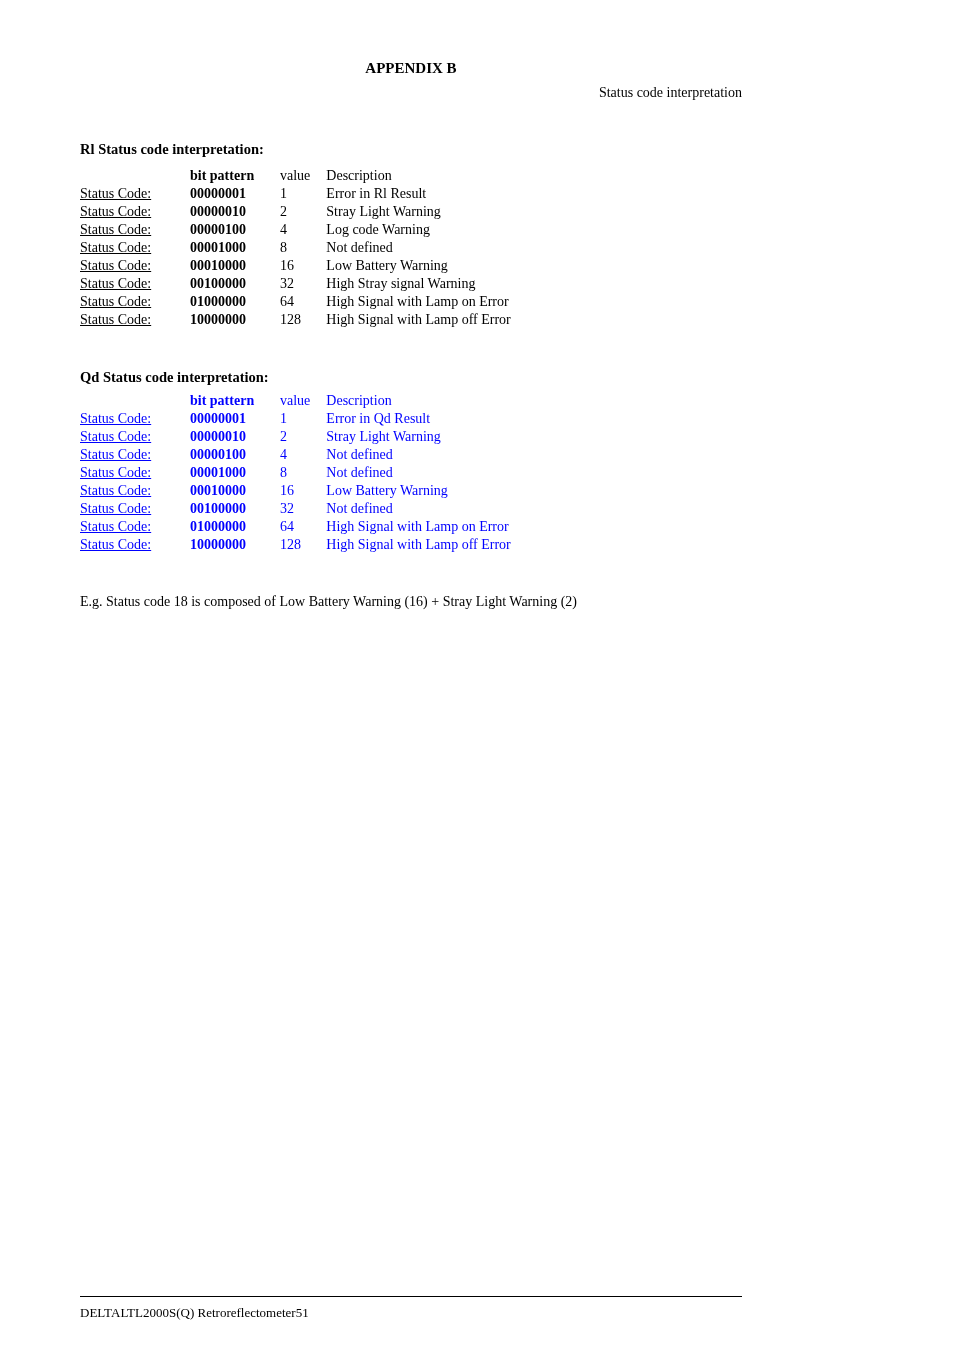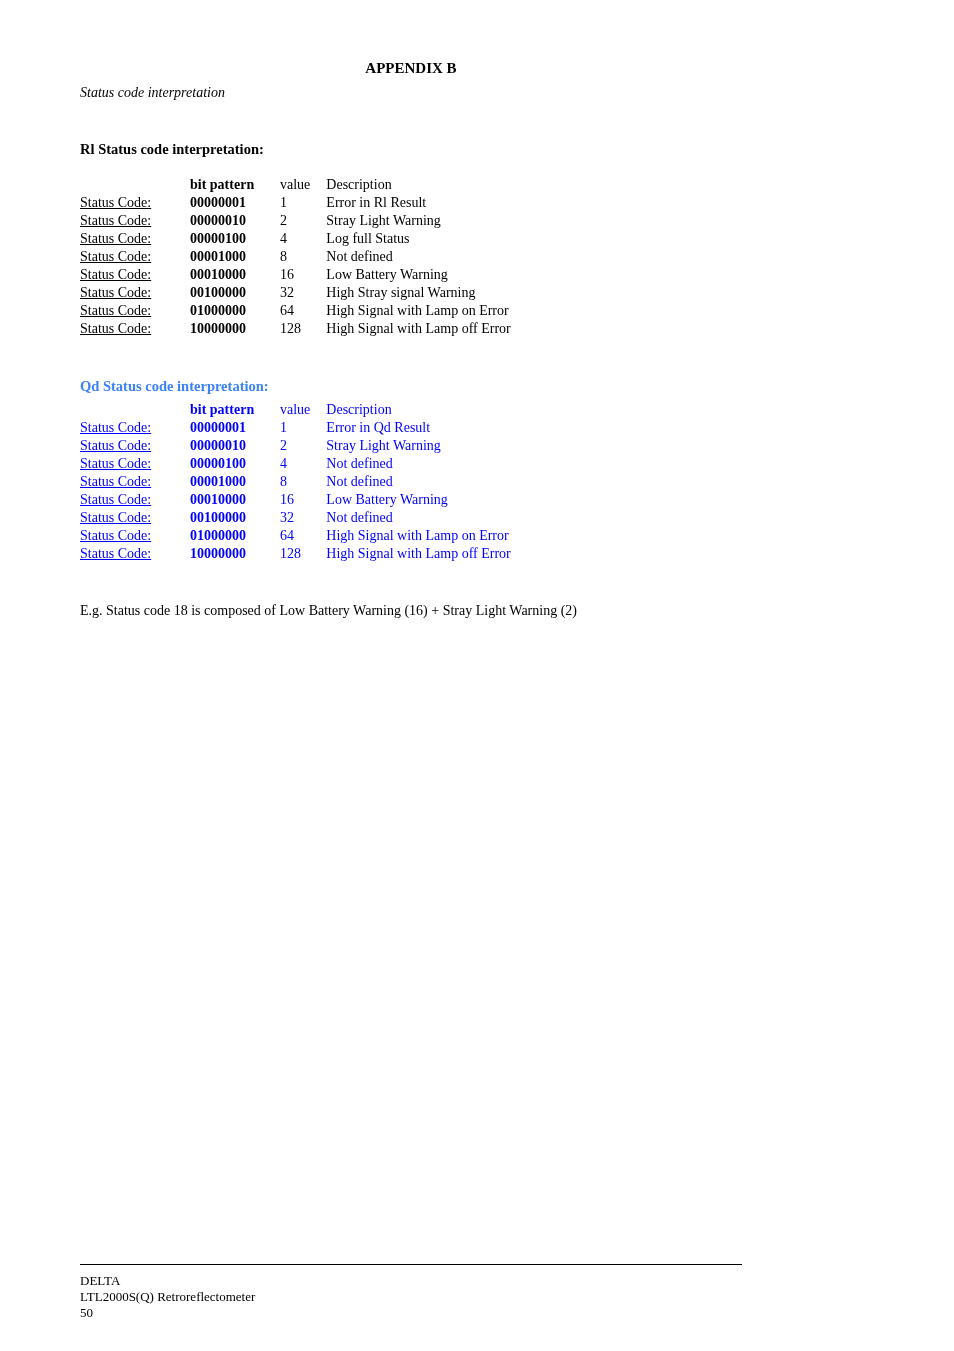--- a/index.html
+++ b/index.html
@@ -22,37 +22,36 @@
     }
 
     .appendix-title {
       text-align: center;
       font-weight: bold;
       font-size: 15px;
       margin-bottom: 8px;
     }
 
     .appendix-subtitle {
-      text-align: left;
-      font-style: italic;
+      text-align: right;
       font-size: 14px;
       margin-bottom: 40px;
     }
 
     .section-title-black {
       font-weight: bold;
       font-size: 14.5px;
       color: #000;
-      margin-bottom: 18px;
+      margin-bottom: 9px;
     }
 
     .section-title-blue {
       font-weight: bold;
       font-size: 14.5px;
-      color: #3b82f6;
+      color: #000000;
       margin-bottom: 6px;
     }
 
     .status-table {
       margin-bottom: 40px;
     }
 
     .status-table table {
       border-collapse: collapse;
       font-size: 14px;
@@ -94,21 +93,20 @@
 
     .footer-line {
       border-top: 1.5px solid #000;
       margin-bottom: 8px;
     }
 
     .footer-content {
       display: flex;
       justify-content: flex-start;
       font-size: 13px;
-      flex-direction: column;
     }
   </style>
 </head>
 <body>
 
 <div class="page">
 
   <div class="appendix-title">APPENDIX B</div>
   <div class="appendix-subtitle">Status code interpretation</div>
 
@@ -133,21 +131,21 @@
           <tr>
     <td class="col-label">Status Code:</td>
     <td class="col-bitpat">00000010</td>
     <td class="col-value">2</td>
     <td class="col-desc">Stray Light Warning</td>
   </tr>
           <tr>
     <td class="col-label">Status Code:</td>
     <td class="col-bitpat">00000100</td>
     <td class="col-value">4</td>
-    <td class="col-desc">Log full Status</td>
+    <td class="col-desc">Log code Warning</td>
   </tr>
           <tr>
     <td class="col-label">Status Code:</td>
     <td class="col-bitpat">00001000</td>
     <td class="col-value">8</td>
     <td class="col-desc">Not defined</td>
   </tr>
           <tr>
     <td class="col-label">Status Code:</td>
     <td class="col-bitpat">00010000</td>
@@ -240,16 +238,16 @@
     </table>
   </div>
 
   <div class="example-text">E.g. Status code 18 is composed of Low Battery Warning (16) + Stray Light Warning (2)</div>
 
   <div class="footer">
     <div class="footer-line"></div>
     <div class="footer-content">
       <span>DELTA</span>
       <span>LTL2000S(Q) Retroreflectometer</span>
-      <span>50</span>
+      <span>51</span>
     </div>
   </div>
 </div>
 
 </body></html>

